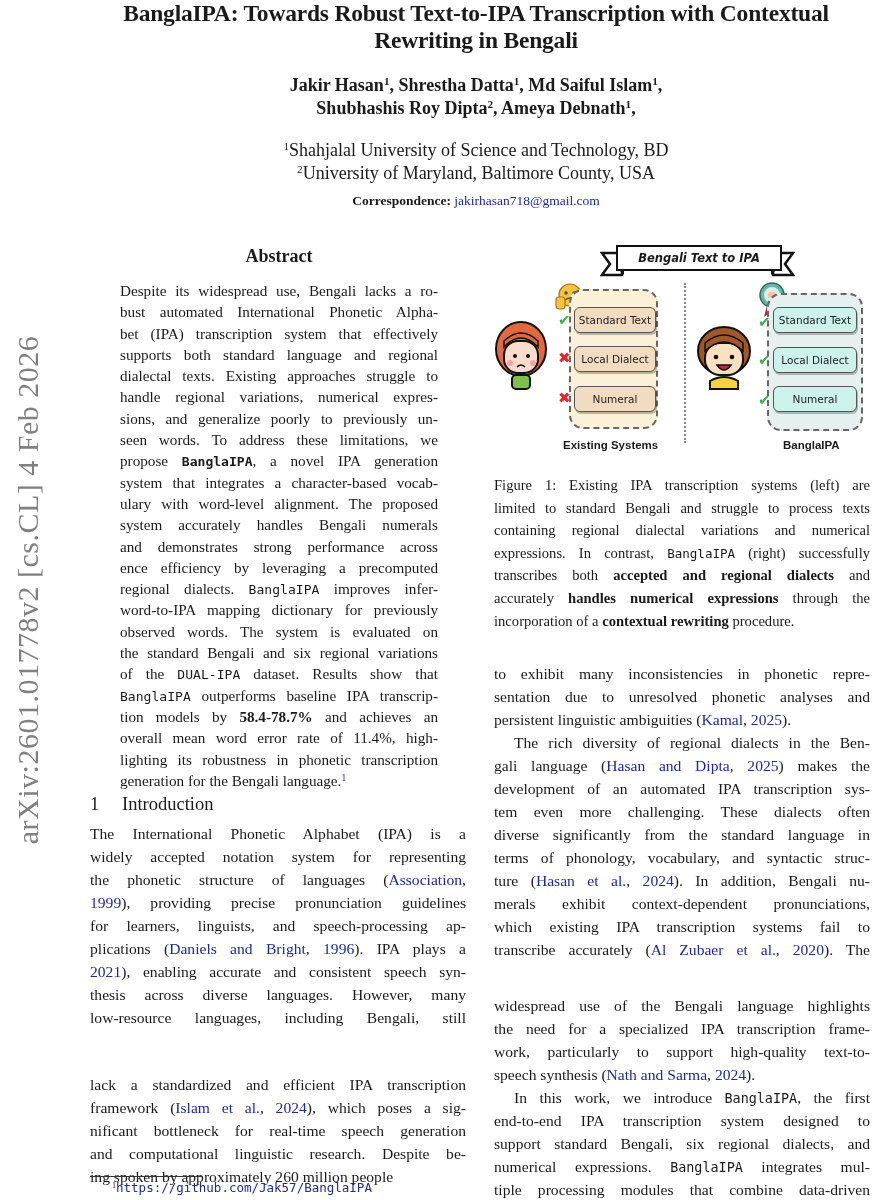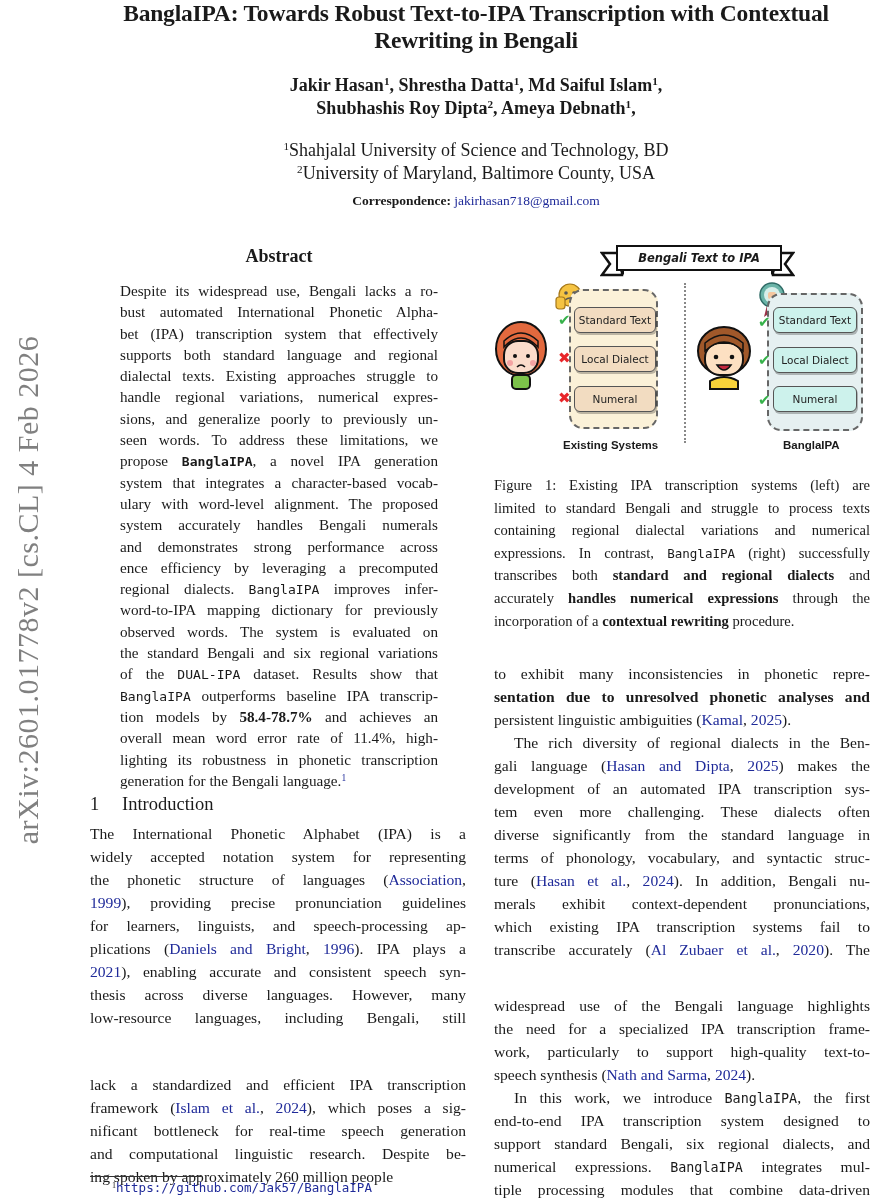--- a/index.html
+++ b/index.html
@@ -210,28 +210,28 @@
   <span class="mark ok" style="left:268px;top:110px;">✔</span>
   <span class="mark ok" style="left:268px;top:150px;">✔</span>
   <div class="fig-label" style="left:293px;top:196px;">BanglaIPA</div>
 </div>
 
 <div class="caption" id="caption-lines">
     <div class="line" style="height: 22.6px; line-height: 22.6px;">Figure 1: Existing IPA transcription systems (left) are</div>
     <div class="line" style="height: 22.6px; line-height: 22.6px;">limited to standard Bengali and struggle to process texts</div>
     <div class="line" style="height: 22.6px; line-height: 22.6px;">containing regional dialectal variations and numerical</div>
     <div class="line" style="height: 22.6px; line-height: 22.6px;">expressions. In contrast, <span class="mono">BanglaIPA</span> (right) successfully</div>
-    <div class="line" style="height: 22.6px; line-height: 22.6px;">transcribes both <span style="font-weight: bold;">standard and regional dialects</span> and</div>
+    <div class="line" style="height: 22.6px; line-height: 22.6px;">transcribes both <span style="font-weight: bold;">accepted and regional dialects</span> and</div>
     <div class="line" style="height: 22.6px; line-height: 22.6px;">accurately <span style="font-weight: bold;">handles numerical expressions</span> through the</div>
     <div class="line last" style="height: 22.6px; line-height: 22.6px;">incorporation of a <span style="font-weight: bold;">contextual rewriting</span> procedure.</div>
   </div>
 
 <div class="col rcol" id="intro-right" style="left:494px; top:662px; width:376px;">
     <div class="line" style="height: 23px; line-height: 23px;">to exhibit many inconsistencies in phonetic repre-</div>
-    <div class="line" style="height: 23px; line-height: 23px; font-weight: bold;">sentation due to unresolved phonetic analyses and</div>
+    <div class="line" style="height: 23px; line-height: 23px;">sentation due to unresolved phonetic analyses and</div>
     <div class="line last" style="height: 23px; line-height: 23px;">persistent linguistic ambiguities (<span class="link">Kamal</span>, <span class="link">2025</span>).</div>
     <div class="line" style="height: 23px; line-height: 23px;"><span class="indent"></span>The rich diversity of regional dialects in the Ben-</div>
     <div class="line" style="height: 23px; line-height: 23px;">gali language (<span class="link">Hasan and Dipta</span>, <span class="link">2025</span>) makes the</div>
     <div class="line" style="height: 23px; line-height: 23px;">development of an automated IPA transcription sys-</div>
     <div class="line" style="height: 23px; line-height: 23px;">tem even more challenging.  These dialects often</div>
     <div class="line" style="height: 23px; line-height: 23px;">diverse significantly from the standard language in</div>
     <div class="line" style="height: 23px; line-height: 23px;">terms of phonology, vocabulary, and syntactic struc-</div>
     <div class="line" style="height: 23px; line-height: 23px;">ture (<span class="link">Hasan et al.</span>, <span class="link">2024</span>). In addition, Bengali nu-</div>
     <div class="line" style="height: 23px; line-height: 23px;">merals exhibit context-dependent pronunciations,</div>
     <div class="line" style="height: 23px; line-height: 23px;">which existing IPA transcription systems fail to</div>

